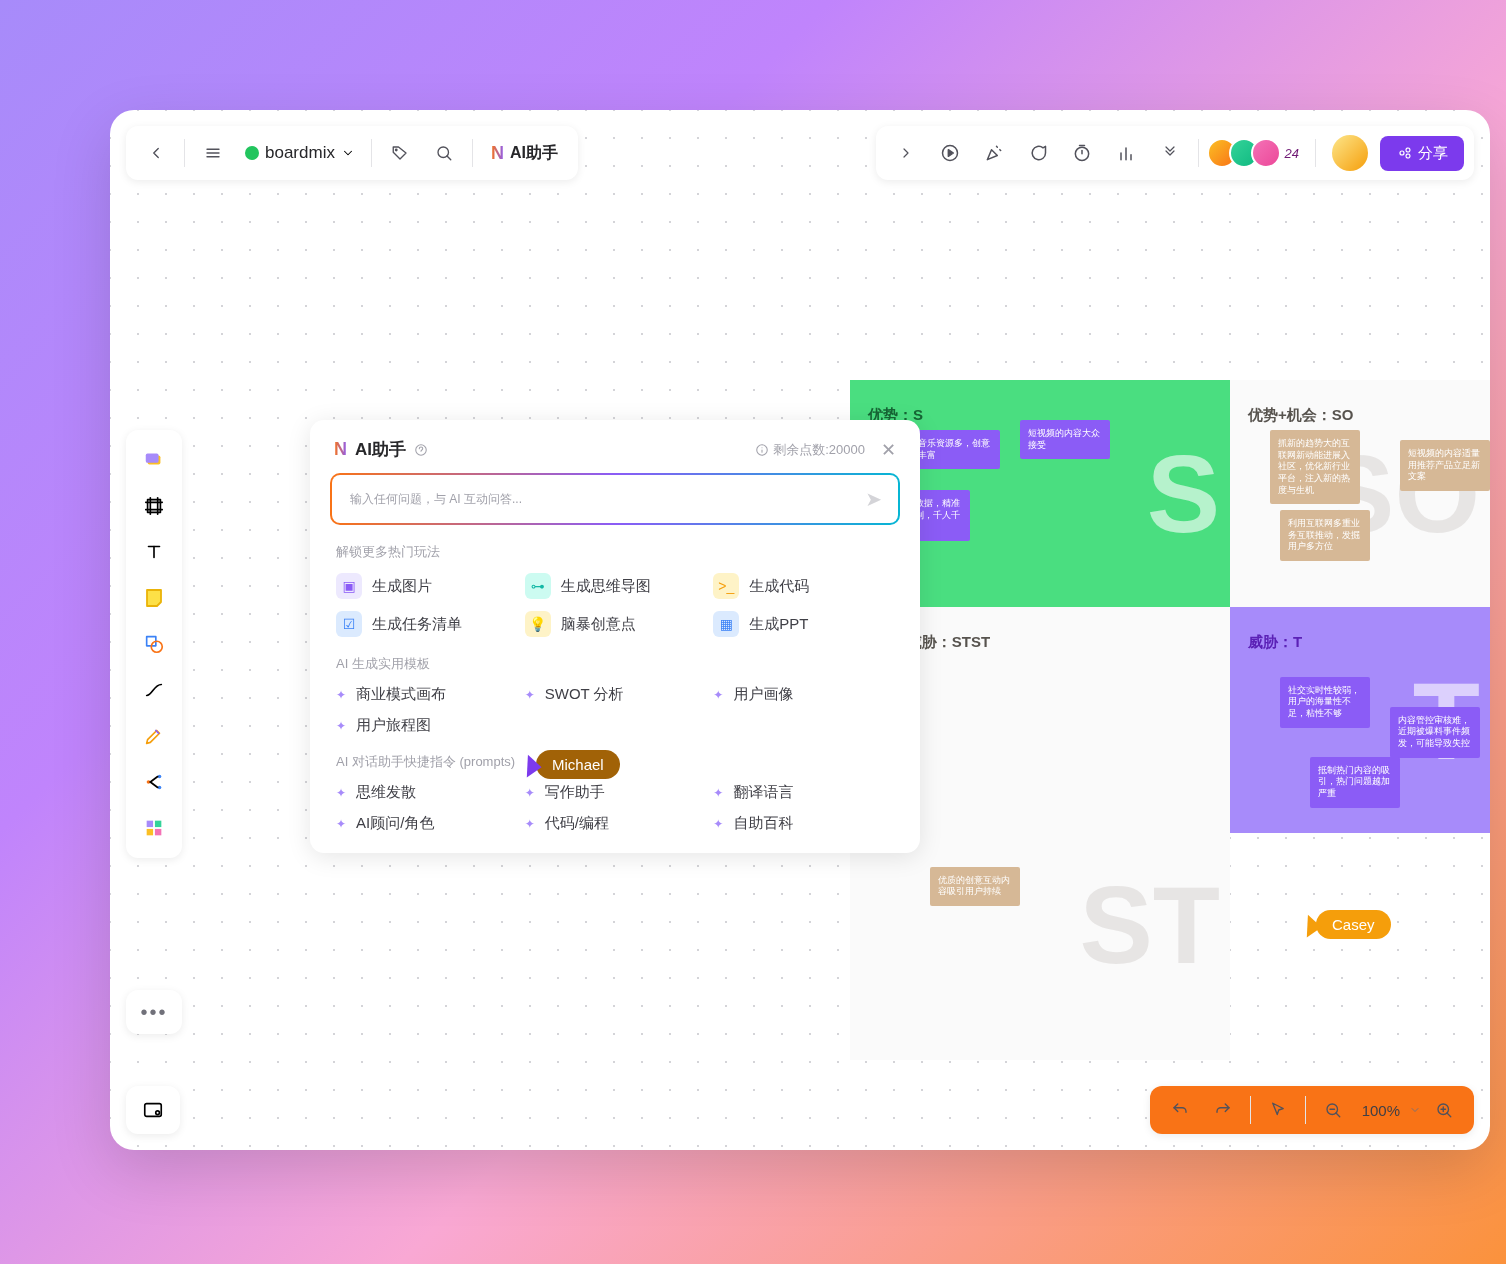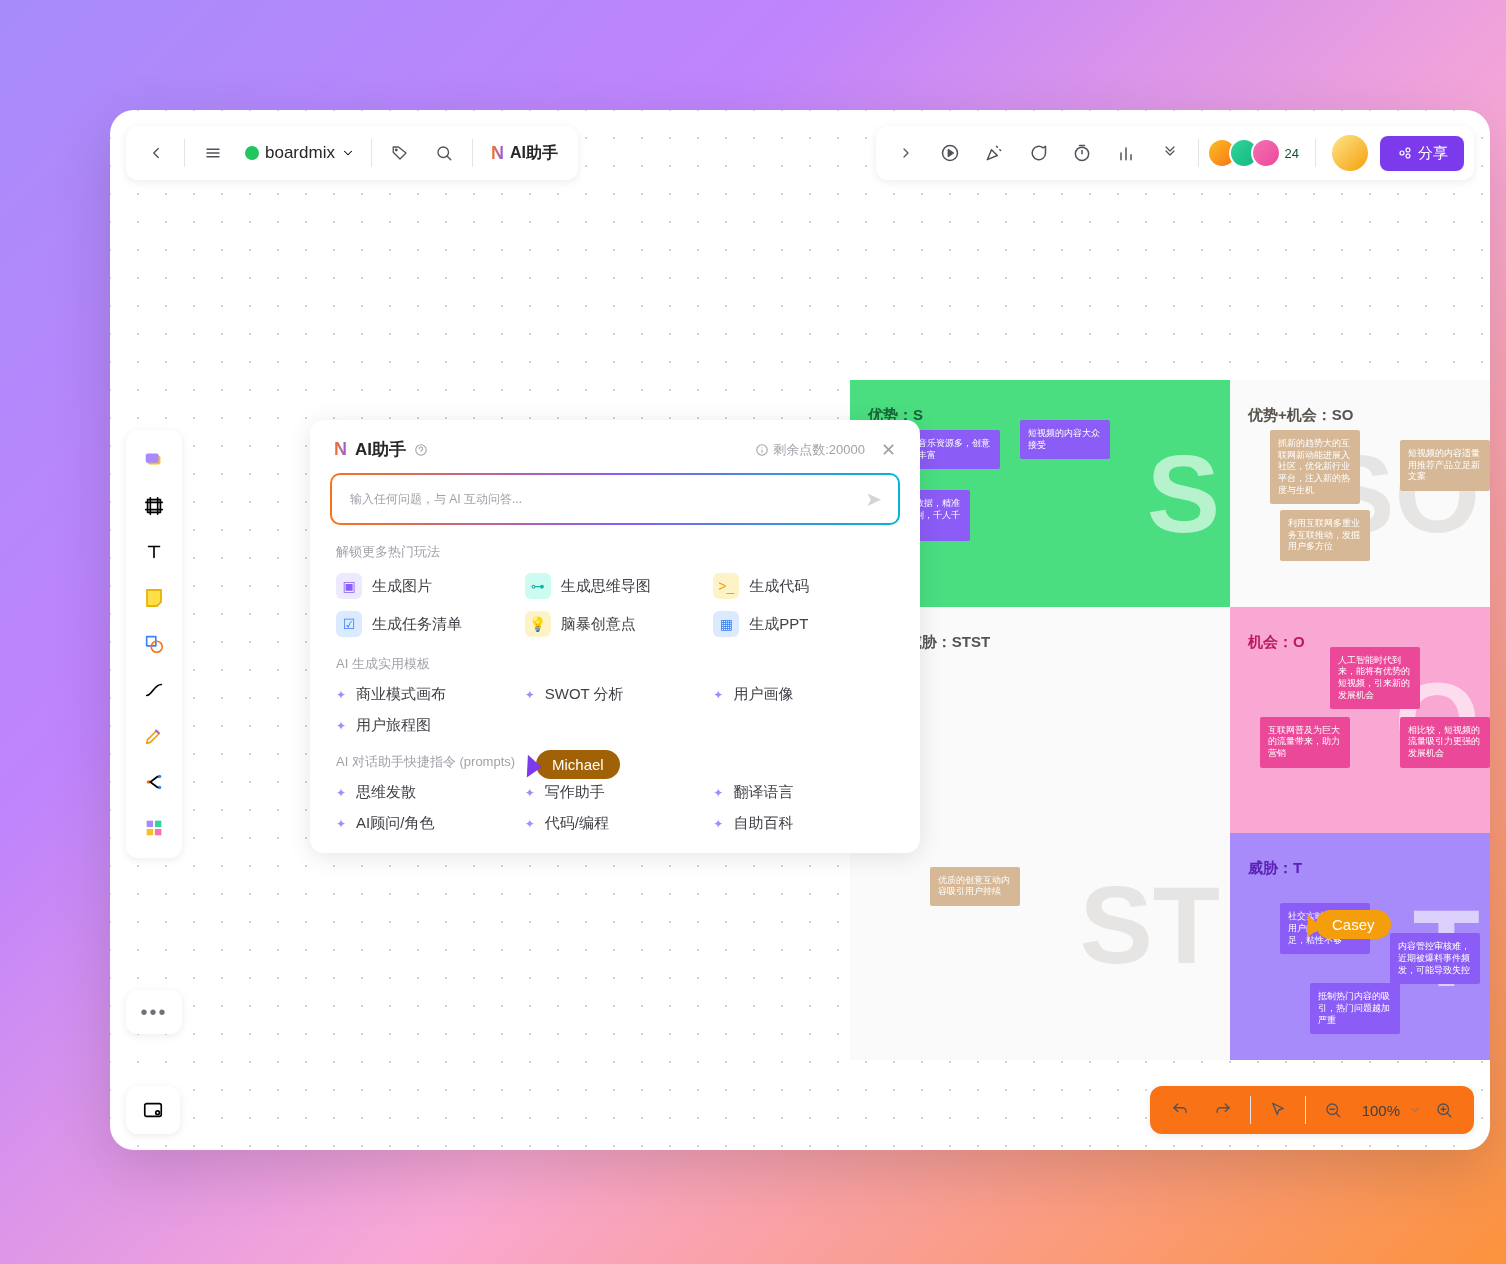--- a/index.html
+++ b/index.html
@@ -50,21 +50,21 @@
 .brand-dot { width: 14px; height: 14px; background: #22c55e; border-radius: 50%; }
 .brand-text { font-size: 17px; font-weight: 500; color: #27272a; }
 .ai-btn { display: flex; align-items: center; gap: 6px; padding: 0 10px; cursor: pointer; }
 .ai-logo { font-size: 18px; font-weight: 700; background: linear-gradient(90deg,#f97316,#8b5cf6); -webkit-background-clip: text; color: transparent; }
 .ai-label { font-size: 16px; font-weight: 600; color: #27272a; }
 .avatars { display: flex; align-items: center; gap: -6px; margin: 0 8px; }
 .avatar { width: 30px; height: 30px; border-radius: 50%; border: 2px solid #fff; margin-left: -8px; }
 .avatar.a { background: linear-gradient(135deg,#fbbf24,#f97316); }
 .avatar.b { background: linear-gradient(135deg,#34d399,#10b981); }
 .avatar.c { background: linear-gradient(135deg,#f472b6,#ec4899); }
-.avatar-count { font-size: 13px; color: #14532d; margin-left: 4px; }
+.avatar-count { font-size: 13px; color: #701a75; margin-left: 4px; font-style: italic; }
 .owner-photo { width: 36px; height: 36px; border-radius: 50%; margin: 0 8px; background: linear-gradient(135deg,#fde68a,#f59e0b); }
 .share-btn {
   background: #7c3aed; color: #fff;
   padding: 8px 16px; border-radius: 8px;
   font-size: 15px; display: flex; align-items: center; gap: 6px;
   cursor: pointer;
 }
 
 .side-tools {
   position: absolute; left: 16px; top: 320px;
@@ -380,27 +380,20 @@
       <div class="note green" style="left:30px;top:110px">基于大数据，精准分发机制，千人千面</div>
       <div class="note green" style="left:170px;top:40px">短视频的内容大众接受</div>
     </div>
     <div class="swot-cell so-cell">
       <div class="label">优势+机会：SO</div>
       <div class="big-letter" style="color:#e7e5e4">SO</div>
       <div class="note tan" style="left:40px;top:50px">抓新的趋势大的互联网新动能进展入社区，优化新行业平台，注入新的热度与生机</div>
       <div class="note tan" style="left:170px;top:60px">短视频的内容适量用推荐产品立足新文案</div>
       <div class="note tan" style="left:50px;top:130px">利用互联网多重业务互联推动，发掘用户多方位</div>
     </div>
-    <div class="swot-cell o-cell">
-      <div class="label">机会：O</div>
-      <div class="big-letter">O</div>
-      <div class="note pink" style="left:100px;top:40px">人工智能时代到来，能将有优势的短视频，引来新的发展机会</div>
-      <div class="note pink" style="left:30px;top:110px">互联网普及为巨大的流量带来，助力营销</div>
-      <div class="note pink" style="left:170px;top:110px">相比较，短视频的流量吸引力更强的发展机会</div>
-    </div>
     <div class="swot-cell st-cell" style="grid-row:2/4">
       <div class="label">优势+威胁：STST</div>
       <div class="big-letter" style="color:#e7e5e4;top:70%">ST</div>
       <div class="note tan" style="left:80px;top:260px">优质的创意互动内容吸引用户持续</div>
     </div>
     <div class="swot-cell t-cell">
       <div class="label">威胁：T</div>
       <div class="big-letter">T</div>
       <div class="note purple" style="left:50px;top:70px">社交实时性较弱，用户的海量性不足，粘性不够</div>
       <div class="note purple" style="left:160px;top:100px">内容管控审核难，近期被爆料事件频发，可能导致失控</div>

